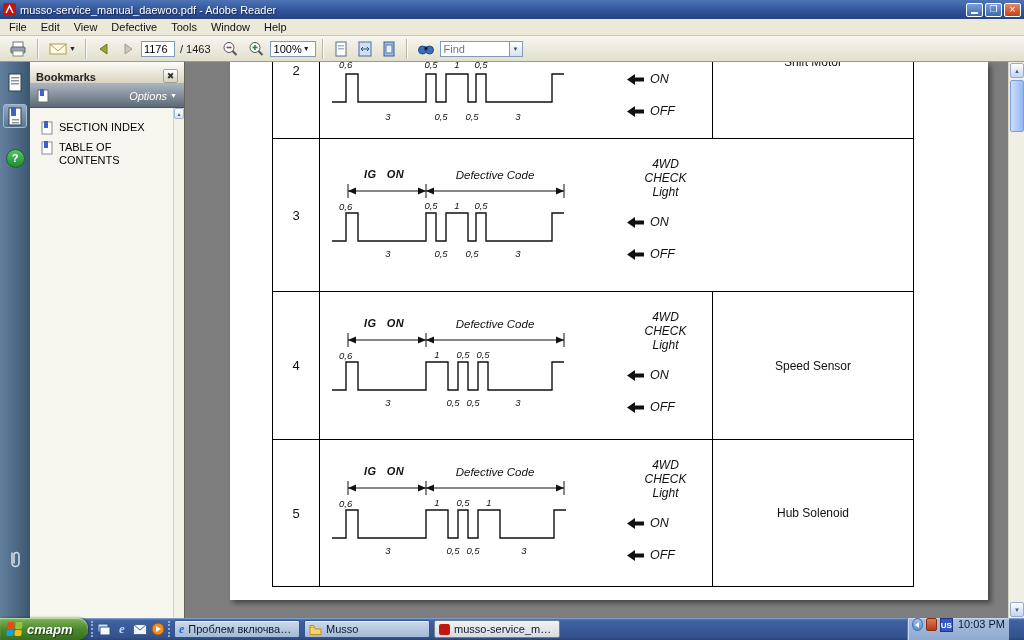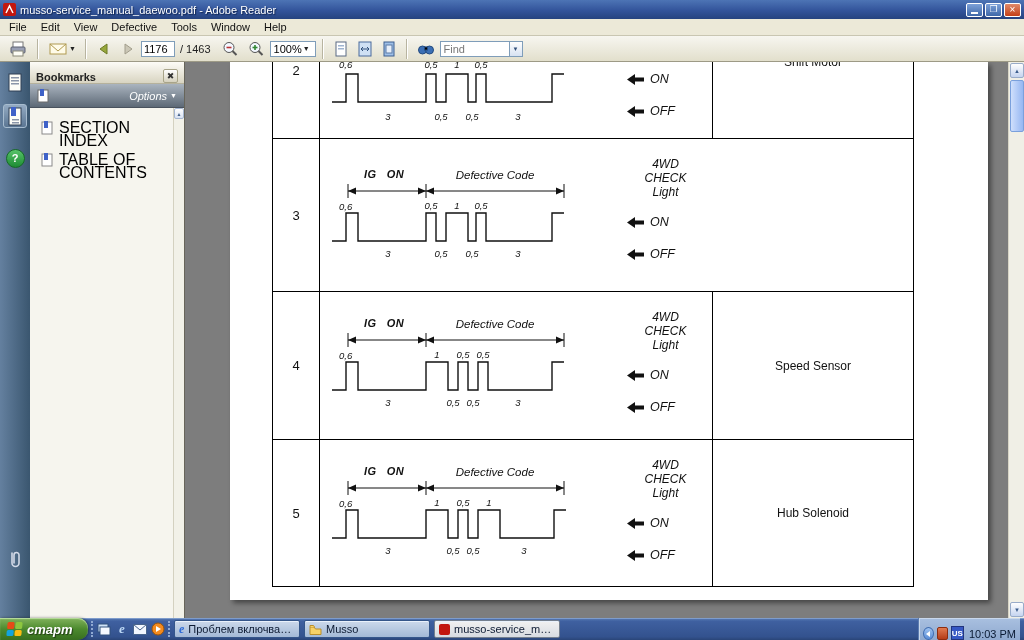--- a/index.html
+++ b/index.html
@@ -59,21 +59,21 @@
     display:flex;align-items:flex-end;padding:0 6px;box-sizing:border-box;}
   .bp-title{font-size:11px;font-weight:bold;color:#222;flex:1;}
   .bp-close{width:15px;height:14px;font-size:9px;display:flex;align-items:center;justify-content:center;
     color:#333;border:1px solid #a8a489;background:linear-gradient(#fff,#d5d1bd);border-radius:2px;box-sizing:border-box;}
   .bp-options{height:24px;background:linear-gradient(#aab4bf,#5d6976);display:flex;align-items:center;
     padding:0 7px;box-sizing:border-box;border-bottom:1px solid #49525d;}
   .bp-opt-label{margin-left:auto;color:#fff;font-size:11px;display:flex;align-items:center;gap:3px;font-style:italic;}
   .bp-opt-caret{font-size:7px;}
   .bm-list{padding-top:10px;}
   .bm-item{display:flex;gap:6px;padding:3px 2px 3px 11px;align-items:flex-start;}
-  .bm-label{font-size:16px;color:#000;width:96px;line-height:13px;}
+  .bm-label{font-size:11px;color:#000;width:96px;line-height:13px;}
   .pscroll{position:absolute;top:46px;right:0;bottom:0;width:11px;background:#f2f1e8;border-left:1px solid #d4d1c0;box-sizing:border-box;}
   .pscroll-up{height:11px;background:linear-gradient(#ffffff,#d8e2f2);border:1px solid #a5b6d1;border-radius:2px;
     font-size:5px;color:#44618a;display:flex;align-items:center;justify-content:center;box-sizing:border-box;}
 
   
   .docarea{position:absolute;left:185px;top:62px;width:823px;height:556px;background:#7d7d7d;overflow:hidden;}
   .page{position:absolute;left:45px;top:0;width:758px;height:538px;background:#fff;
     box-shadow:3px 3px 5px rgba(0,0,0,0.45);}
   .pdf-table{position:absolute;left:42px;top:0;width:640px;border-left:1px solid #000;border-right:1px solid #000;box-sizing:content-box;}
   .trow{position:relative;border-bottom:1px solid #000;overflow:hidden;}
@@ -127,23 +127,23 @@
   .e-letter{color:#bcd8f5;font-weight:bold;font-style:italic;font-size:13px;font-family:"Liberation Serif",serif;}
   .task{position:absolute;top:2px;height:18px;width:126px;box-sizing:border-box;border-radius:2px;
     display:flex;align-items:center;padding:0 4px;gap:4px;font-size:11px;color:#0d1b33;
     border:1px solid #35568a;background:linear-gradient(#ccd9eb,#a3b9d6);
     box-shadow:inset 0 1px 0 #e9f1fb;overflow:hidden;white-space:nowrap;}
   .task.active{background:linear-gradient(#f1f1f1,#d7dbe1);border-color:#747f8e;}
   .tlabel{overflow:hidden;text-overflow:ellipsis;}
   .ticon{flex:0 0 auto;display:flex;align-items:center;justify-content:center;}
   .e-task{color:#2e6bd6;font-weight:bold;font-style:italic;font-size:12px;font-family:"Liberation Serif",serif;}
   .adobe-sq{width:11px;height:11px;background:#c2170f;border-radius:2px;}
-  .tray{position:absolute;right:4px;top:0;width:102px;height:22px;box-sizing:border-box;
+  .tray{position:absolute;right:15px;top:0;width:102px;height:22px;box-sizing:border-box;
     background:linear-gradient(#a9c0e0,#8fa9cf);border-left:1px solid #5d7db0;
-    box-shadow:inset 1px 1px 0 #c9d8ec;display:flex;align-items:flex-end;gap:3px;padding:0 4px;}
+    box-shadow:inset 1px 1px 0 #c9d8ec;display:flex;align-items:flex-start;gap:3px;padding:0 4px;}
   .tray-chevron{width:13px;height:13px;border-radius:50%;box-sizing:border-box;
     background:linear-gradient(#9ec2f0,#5b8ed8);border:1px solid #3f6cb0;
     display:flex;align-items:center;justify-content:center;}
   .chev{width:0;height:0;border-top:3px solid transparent;border-bottom:3px solid transparent;border-right:4px solid #fff;}
   .tray-ico{width:13px;height:13px;border-radius:2px;}
   .tray-ico.red{background:linear-gradient(#e07a50,#b53c18);border:1px solid #8c2d10;box-sizing:border-box;}
   .tray-lang{width:15px;height:14px;background:#3658c4;color:#fff;font-size:8px;font-weight:bold;
     display:flex;align-items:center;justify-content:center;border:1px solid #22357d;box-sizing:border-box;}
   .tray-clock{font-size:11px;color:#0a1a33;margin-left:2px;white-space:nowrap;}
 </style>

